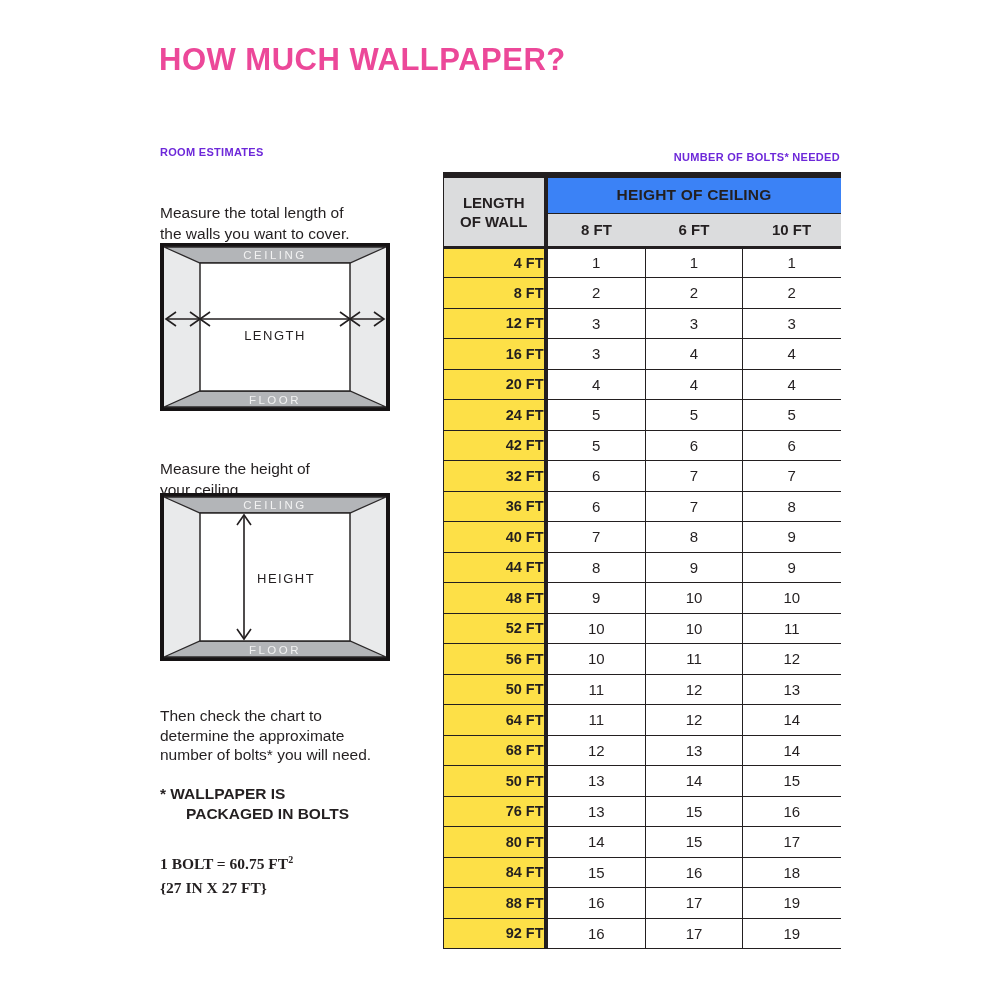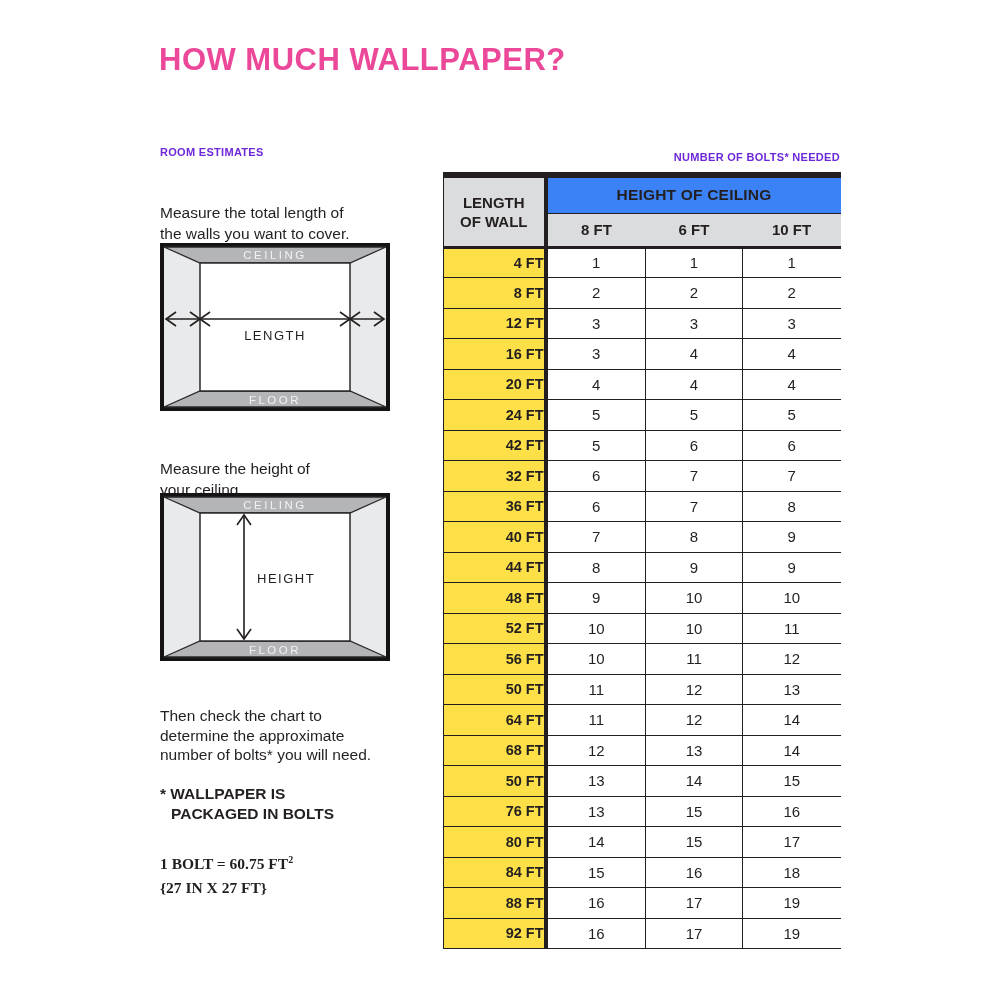--- a/index.html
+++ b/index.html
@@ -15,21 +15,21 @@
   .body-text { font-size:15.5px; line-height:20.5px; white-space:pre-line; color:#231F20;margin-top:22px; }
   .p1 { position:absolute; left:160px; top:181px; }
   .p2 { position:absolute; left:160px; top:437px; }
   .p3 { position:absolute; left:160px; top:684px; line-height:19.5px; }
 
   .diagram { position:absolute; left:160px; width:230px; height:168px; }
   .diagram1 { top:243px; }
   .diagram2 { top:493px; }
 
   .footnote { position:absolute; left:160px; top:784px; font-size:15.5px; font-weight:bold; line-height:19.5px; }
-  .footnote .line2 { margin-left:11px; }
+  .footnote .line2 { margin-left:26px; }
   .bolt-info { position:absolute; left:160px; top:848px; font-size:15.5px; font-weight:bold; line-height:24px;font-family:Liberation Serif, serif; }
   .bolt-info sup { font-size:10px; vertical-align:super; }
 
   .table-heading { position:absolute; left:443px; top:151px; width:397px; text-align:right; }
 
   table.bolts { position:absolute; left:443px; top:172px; width:397px;
     border-collapse:collapse; table-layout:fixed;
     border-top:6px solid #231F20; }
   table.bolts th, table.bolts td { text-align:center; vertical-align:middle; padding:0; }
 

